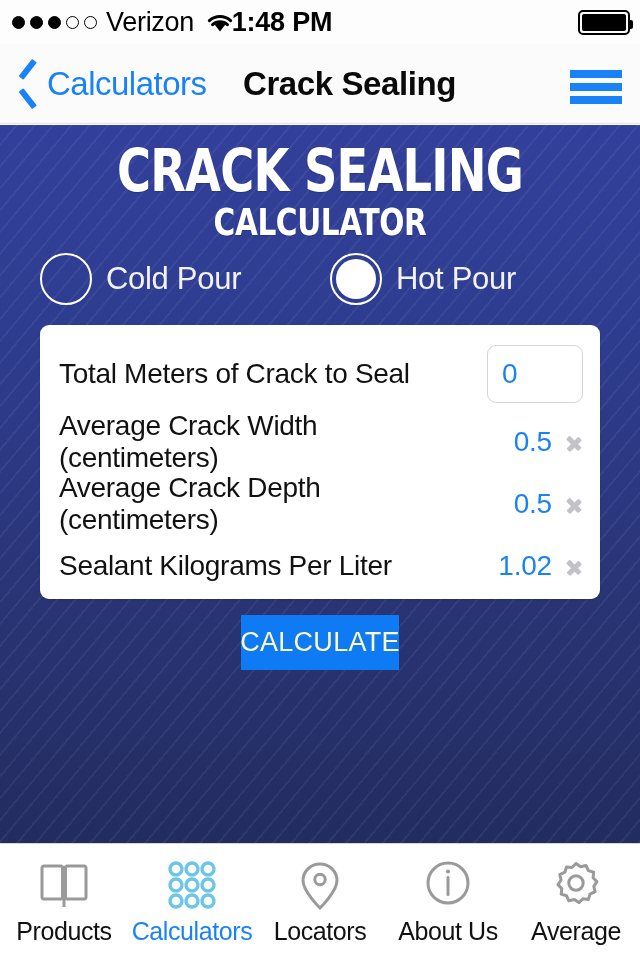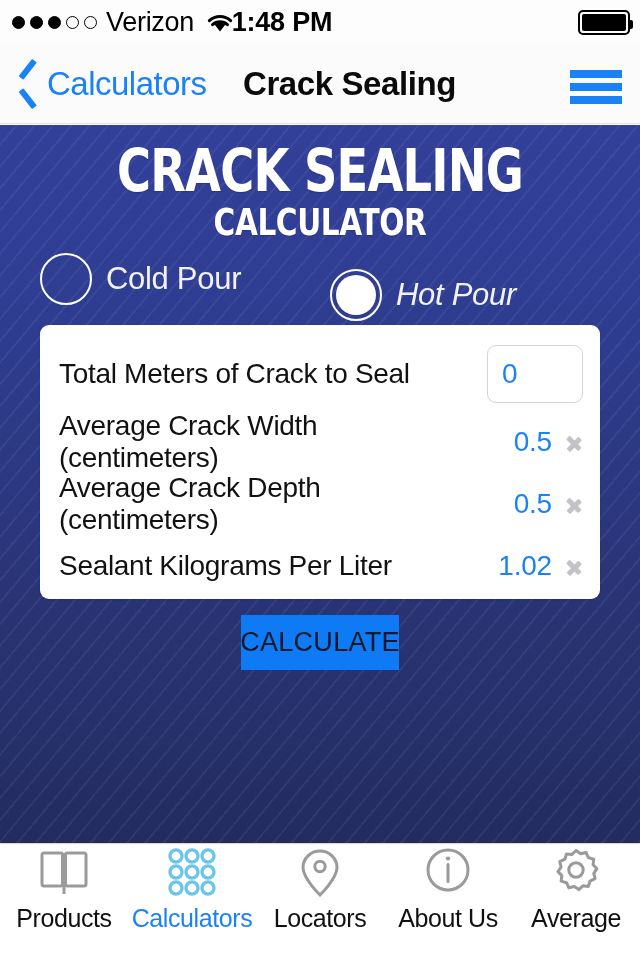--- a/index.html
+++ b/index.html
@@ -98,21 +98,21 @@
     transform:scaleX(0.80);
     transform-origin:center center;
     margin-top:2px;
     text-shadow:0 1px 1px rgba(0,0,0,0.18);
   }
 
   
   .radios { position:absolute; top:128px; left:0; width:640px; height:60px; }
   .radio { position:absolute; display:flex; align-items:center; gap:14px; cursor:pointer; }
   .radio.cold { left:40px; top:0; }
-  .radio.hot  { left:330px; top:16px;font-style:italic; }
+  .radio.hot  { left:330px; top:0; }
   .radio-circle {
     width:52px; height:52px; border-radius:50%;
     border:2.5px solid #ffffff; background:transparent;
     position:relative; flex:0 0 auto;
   }
   .radio-circle.selected:after {
     content:""; position:absolute; left:4px; top:4px; right:4px; bottom:4px;
     border-radius:50%; background:#ffffff;
   }
   .radio-label { font-size:31px; color:#f2f2f2; letter-spacing:-0.3px; white-space:nowrap; }
@@ -144,37 +144,37 @@
   .input-box {
     position:absolute; right:17px; top:8px; width:96px; height:58px;
     border:1.5px solid #d4d4d8; border-radius:9px; background:#fff;
     display:flex; align-items:center; padding-left:14px;
     font-size:28px; color:#1a82f7;
   }
 
   
   .calc-btn {
     position:absolute; left:241px; top:490px; width:158px; height:55px;
-    background:#0e7bf5; color:#0f172a;
+    background:#0e7bf5; color:#fef9c3;
     font-size:27px; letter-spacing:0.3px;
     display:flex; align-items:center; justify-content:center;
     border:none; cursor:pointer;
     font-family:"Liberation Sans", sans-serif;
   }
 
   
   .tabbar {
     position:absolute; left:0; bottom:0; width:640px; height:117px;
     background:#fff; border-top:1px solid #d6d6d6;
     display:flex;
   }
   .tab {
     flex:1 1 0; display:flex; flex-direction:column;
     align-items:center; justify-content:flex-start;
-    padding-top:0; cursor:pointer;
+    padding-top:13px; cursor:pointer;
   }
   .tab-icon { width:62px; height:58px; position:relative; display:block; }
   .tab-label { font-size:25px; color:#111; margin-top:2px; letter-spacing:-0.4px; }
   .tab.active .tab-label { color:#1a82f7; }
 </style>
 </head>
 <body>
 
 <div id="app">
 

